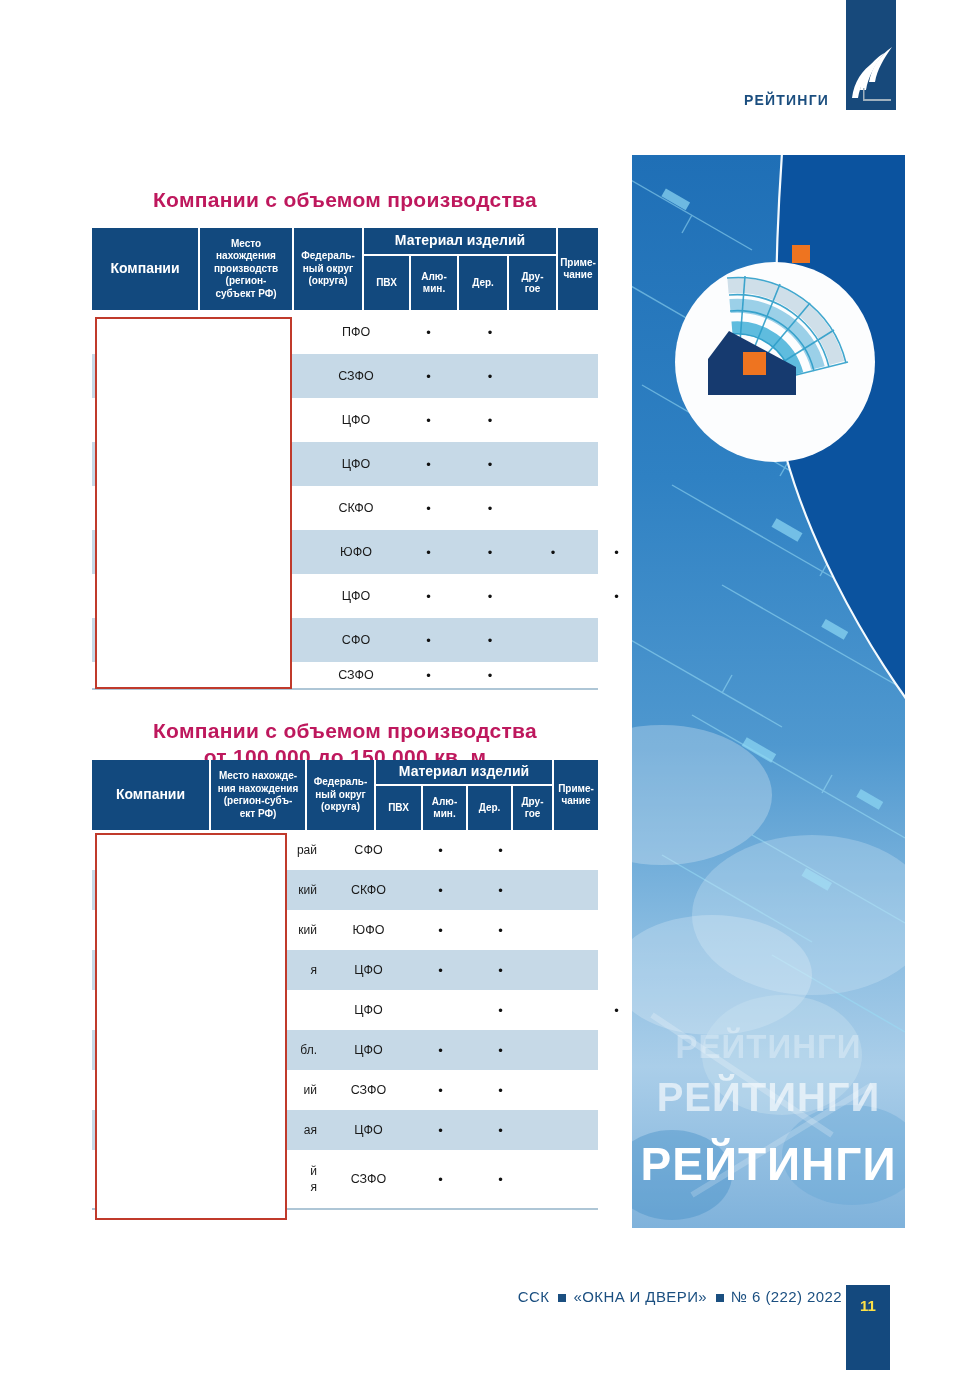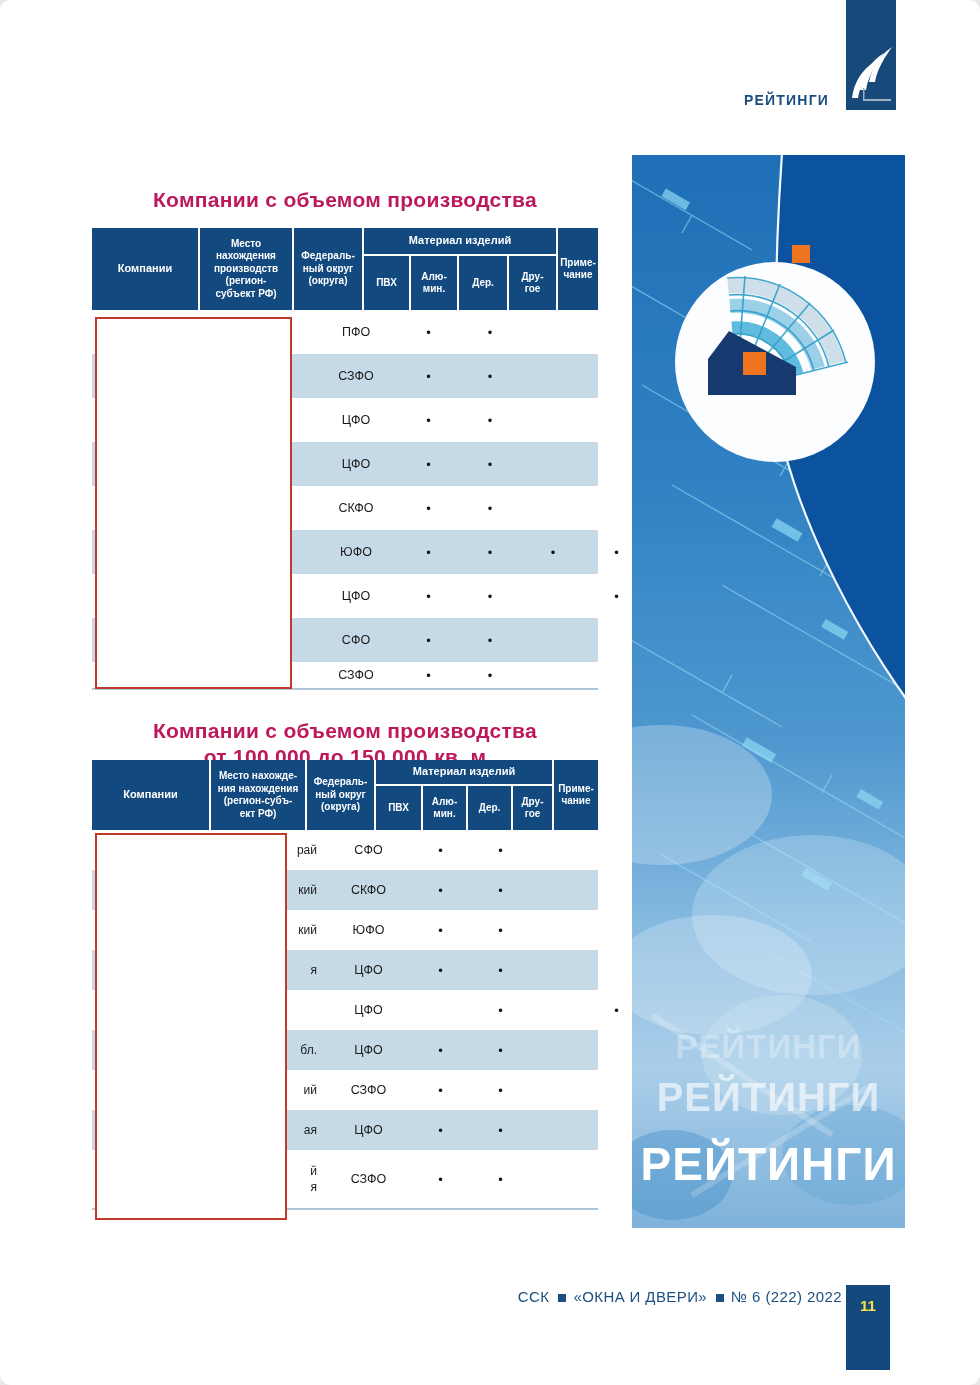--- a/index.html
+++ b/index.html
@@ -1,17 +1,17 @@
 <!DOCTYPE html>
 <html><head>
 <meta charset="utf-8">
 <style>
   html,body{margin:0;padding:0;background:#e8e8e8;}
   .page{position:relative;width:980px;height:1385px;background:#ffffff;overflow:hidden;
-        font-family:"Liberation Sans","DejaVu Sans",sans-serif;border-radius:11px;}
+        font-family:"Liberation Sans","DejaVu Sans",sans-serif;}
 
   
   .kicker{position:absolute;left:744px;top:92px;font-size:14px;font-weight:bold;
           color:#1B4E7F;letter-spacing:1.2px;}
   .cflag{position:absolute;left:846px;top:0;width:50px;height:110px;background:#17497B;}
 
   
   .ttitle{position:absolute;left:92px;width:506px;text-align:center;color:#be185d;
           font-weight:bold;font-size:21px;line-height:26px;letter-spacing:.3px;}
   .t1t{top:170px;} .t2t{top:701px;}
@@ -21,21 +21,21 @@
   .tbl{position:absolute;left:92px;width:506px;border-bottom:2px solid #AEC6D6;}
   .t1{top:228px;} .t2{top:760px;}
   .thead{display:grid;gap:2px;background:#fff;}
   .t1 .thead,.t1 .trow{grid-template-columns:106px 92px 68px 45px 46px 48px 47px 40px;}
   .t2 .thead,.t2 .trow{grid-template-columns:117px 94px 67px 45px 43px 43px 39px 44px;}
   .t1 .thead{grid-template-rows:26px 54px;}
   .t2 .thead{grid-template-rows:24px 44px;}
   .hc{background:#12497E;color:#fff;font-weight:bold;font-size:10px;line-height:1.25;
       display:flex;align-items:center;justify-content:center;text-align:center;
       white-space:pre-line;}
-  .hc.company,.hc.group{font-size:11px;}
+  .hc.company,.hc.group{font-size:14px;}
   .tbody{display:block;}
   .trow{display:grid;gap:16px;height:44px;background:#fff;}
   .trow.alt{background:#C6D9E7;}
   .t1 .trow:nth-child(9){height:26px;}
   .t2 .trow{height:40px;}
   .t2 .trow:nth-child(9){height:58px;}
   .cell{display:flex;align-items:center;justify-content:center;color:#1a1a1a;
         font-size:12.5px;}
   .c-loc{justify-content:flex-end;text-align:right;padding-right:2px;
          white-space:pre-line;font-size:12px;line-height:1.35;}

